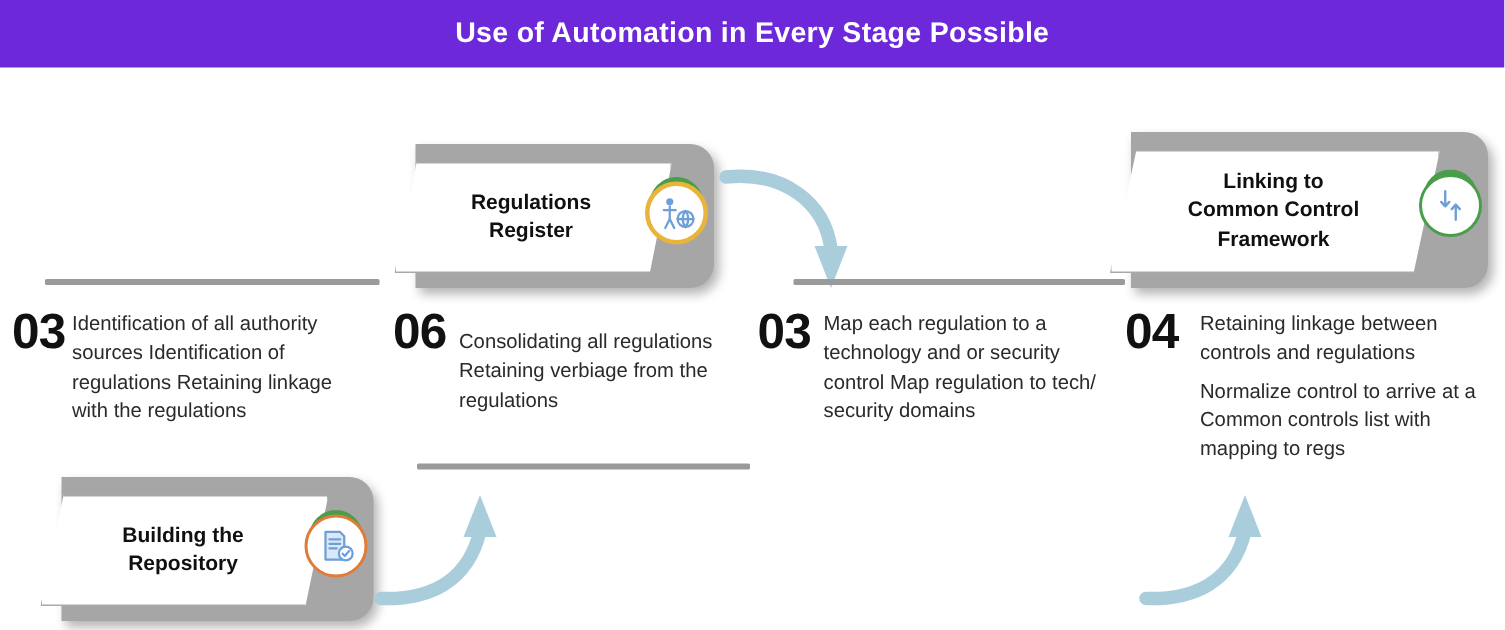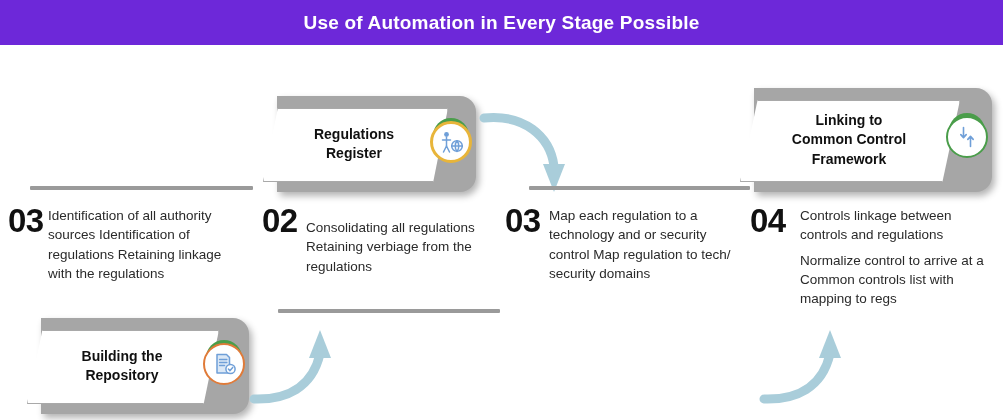--- a/index.html
+++ b/index.html
@@ -183,38 +183,38 @@
 
   <div class="step" style="left:8px;top:186px;width:245px;">
     <div class="rule" style="left:22px;width:223px;"></div>
     <div class="num">03</div>
     <div class="desc" style="left:40px;width:200px;">
       <p>Identification of all authority sources Identification of regulations Retaining linkage with the regulations</p>
     </div>
   </div>
 
   <div class="step" style="left:262px;top:186px;width:240px;">
-    <div class="num">02</div>
+    <div class="num">06</div>
     <div class="desc" style="left:44px;width:190px;margin-top:12px;">
       <p>Consolidating all regulations Retaining verbiage from the regulations</p>
     </div>
   </div>
 
   <div class="step" style="left:505px;top:186px;width:245px;">
     <div class="rule" style="left:24px;width:221px;"></div>
     <div class="num">03</div>
     <div class="desc" style="left:44px;width:200px;">
       <p>Map each regulation to a technology and or security control Map regulation to tech/ security domains</p>
     </div>
   </div>
 
   <div class="step" style="left:750px;top:186px;width:250px;">
     <div class="num">04</div>
     <div class="desc" style="left:50px;width:200px;">
-      <p>Controls linkage between controls and regulations</p>
+      <p>Retaining linkage between controls and regulations</p>
       <p>Normalize control to arrive at a Common controls list with mapping to regs</p>
     </div>
   </div>
 
   <div class="step" style="left:256px;top:309px;width:245px;height:5px;">
     <div class="rule" style="left:22px;width:222px;"></div>
   </div>
 
 </div>
 

